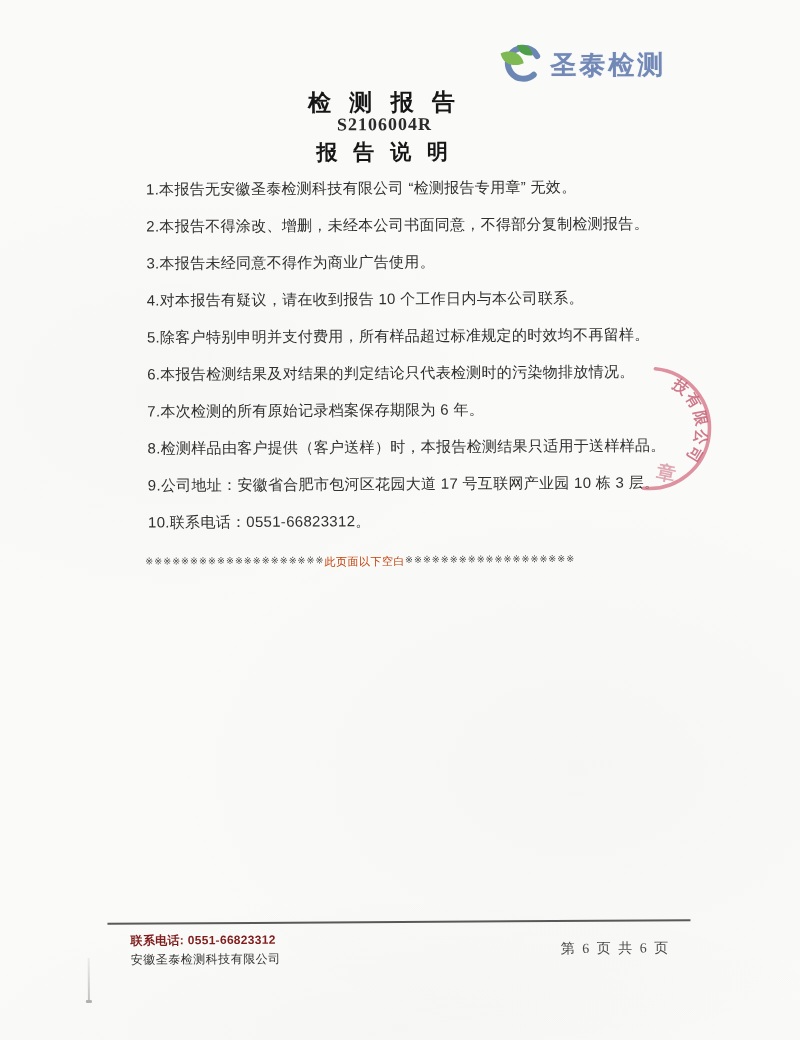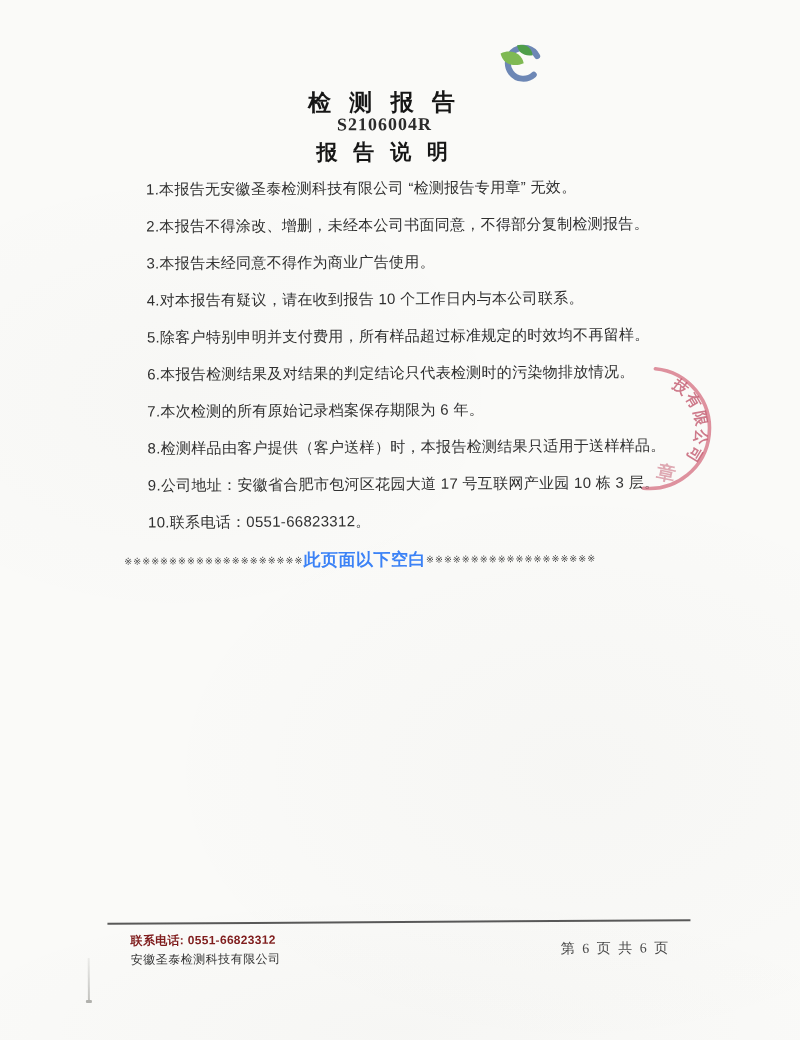--- a/index.html
+++ b/index.html
@@ -29,21 +29,21 @@
 
   
   .notes{position:absolute;left:148px;top:169px;right:60px;list-style:none;margin:0;padding:0;}
   .notes li{height:37px;line-height:37px;font-size:15px;color:#303030;white-space:nowrap;
     letter-spacing:0.3px;}
 
   
   .separator{position:absolute;left:0;right:0;top:547px;text-align:center;
     transform:translateX(-40px);white-space:nowrap;color:#454545;line-height:26px;}
   .separator .marks{font-size:9.5px;letter-spacing:1px;vertical-align:2px;color:#4a4a4a;}
-  .separator .label{font-size:17px;font-weight:bold;color:#3b82f6;letter-spacing:0.5px;}
+  .separator .label{font-size:11px;font-weight:normal;color:#c2410c;letter-spacing:0.5px;}
 
   
   .stamp{position:absolute;left:570px;top:340px;}
 
   
   .footer-rule{position:absolute;left:105px;top:921px;width:583px;height:2px;background:#3c3c3c;opacity:.85;}
   .footer-phone{position:absolute;left:128px;top:931px;font-size:12px;color:#7f1d1d;letter-spacing:.3px;font-weight:bold;}
   .footer-company{position:absolute;left:128px;top:950px;font-size:12px;color:#333;letter-spacing:.5px;}
   .footer-page{position:absolute;left:558px;top:941px;font-size:14px;color:#4a4a4a;
     font-family:"Liberation Serif","DejaVu Serif",serif;letter-spacing:2px;}
@@ -57,20 +57,21 @@
 <body>
 
 <div class="page">
 
   <div class="logo">
     <svg width="48" height="44" viewBox="0 0 48 44">
       <path d="M40 13 A 15.5 15.5 0 1 0 36.5 31.5" fill="none" stroke="#6d87b5" stroke-width="6" stroke-linecap="round"></path>
       <path d="M20 2 C28 0 34.5 4 35.5 12 C27 13.5 21 9 20 2 Z" fill="#4f9e4a"></path>
       <path d="M3.5 10 C14 5.5 24.5 10 26.5 20 C16 24.5 5.5 20.5 3.5 10 Z" fill="#7fb953"></path>
     </svg>
+    <span class="brand">圣泰检测</span>
   </div>
 
   <div class="title-block h-main">检 测 报 告</div>
   <div class="title-block h-code">S2106004R</div>
   <div class="title-block h-sub">报 告 说 明</div>
 
   <ul class="notes">
     <li>1.本报告无安徽圣泰检测科技有限公司 “检测报告专用章” 无效。</li>
     <li>2.本报告不得涂改、增删，未经本公司书面同意，不得部分复制检测报告。</li>
     <li>3.本报告未经同意不得作为商业广告使用。</li>

